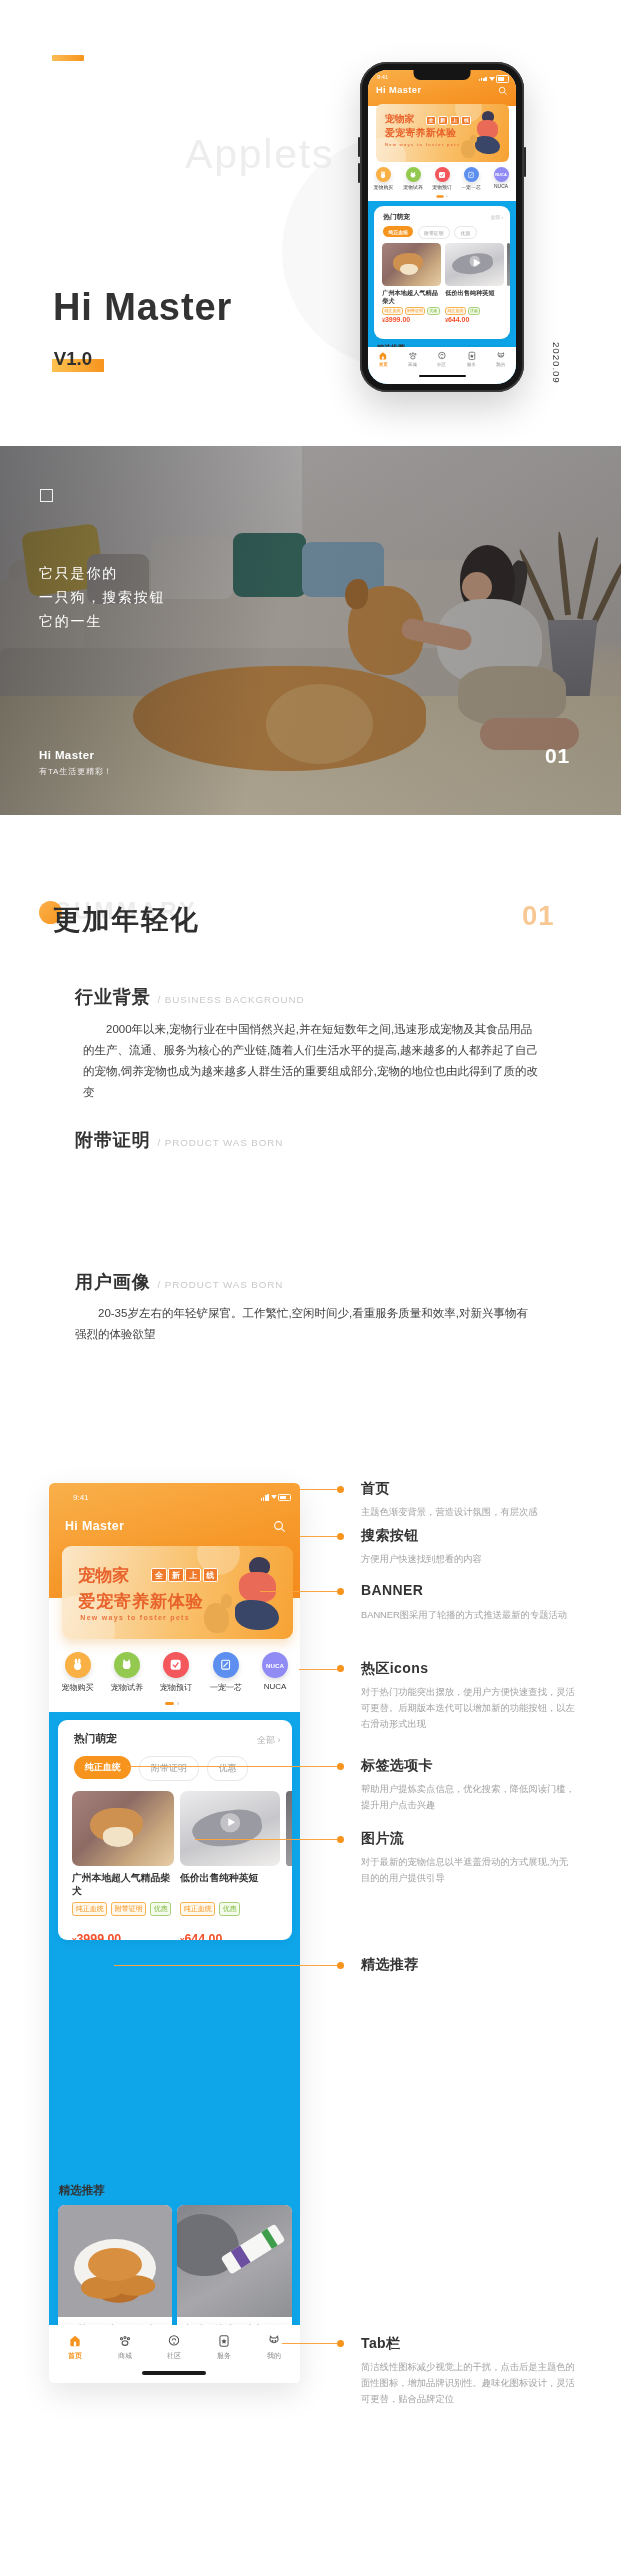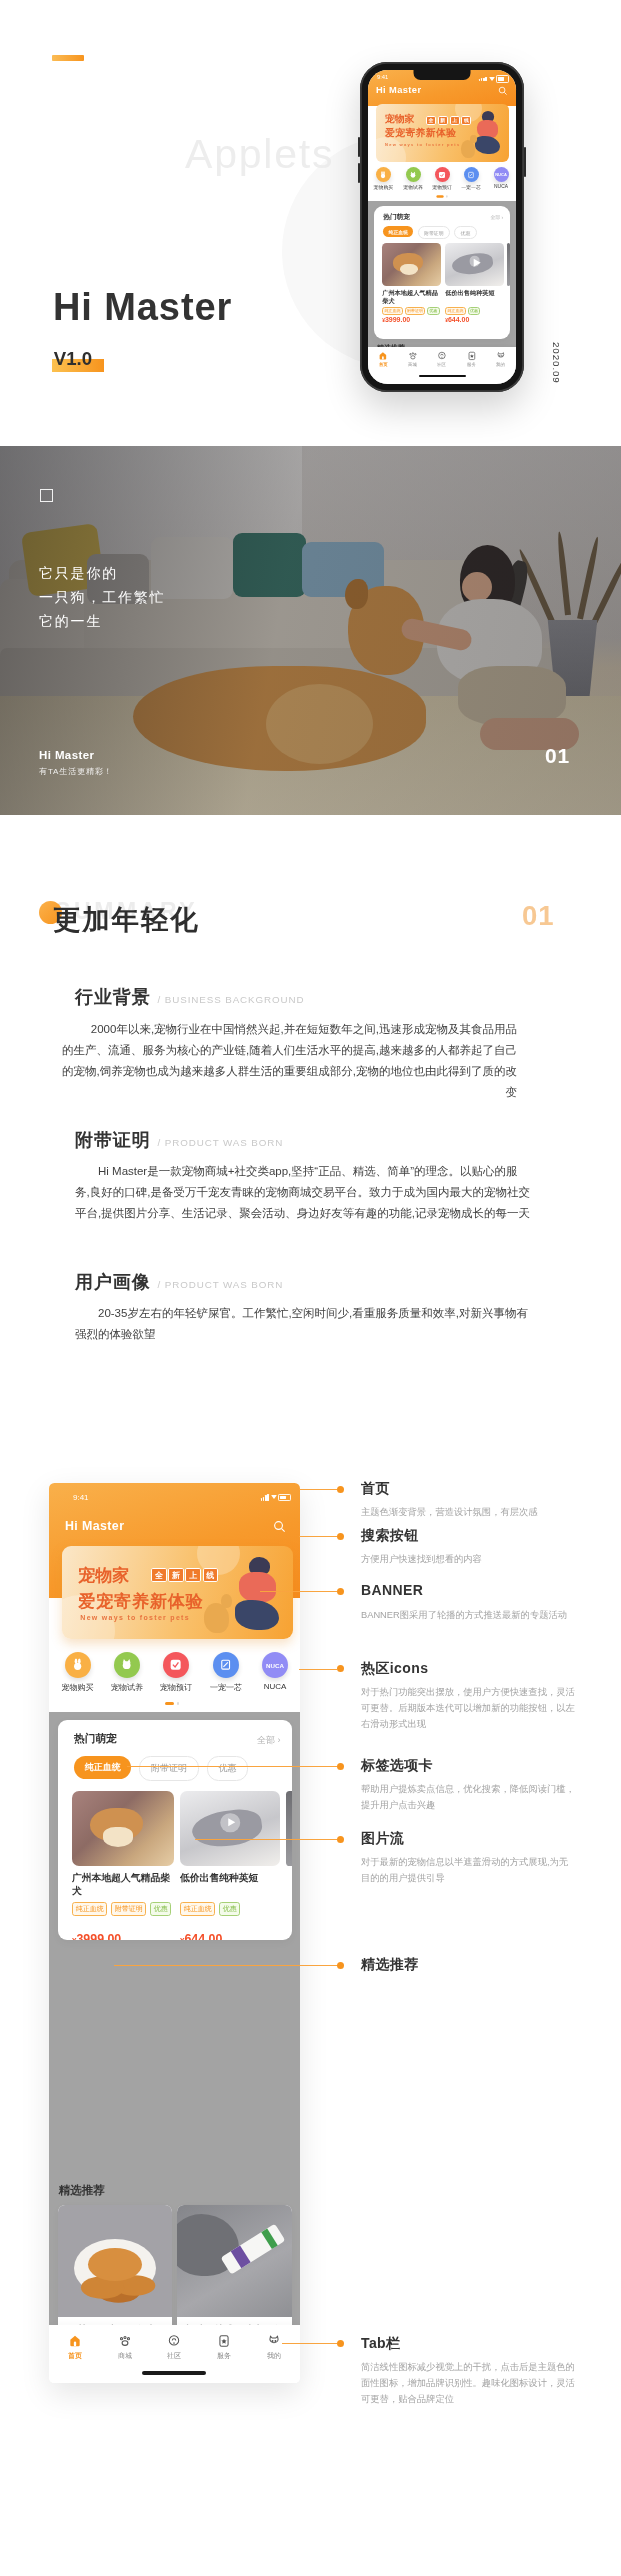--- a/index.html
+++ b/index.html
@@ -61,21 +61,21 @@
 
   .qicon{position:absolute;text-align:center;}
   .qicon .c{margin:0 auto;border-radius:50%;display:flex;align-items:center;justify-content:center;
             box-shadow:0 2.7px 5.3px rgba(0,0,0,0.12);}
   .qicon .lb{color:#333;white-space:nowrap;}
 
   .dots{position:absolute;display:flex;align-items:center;gap:2.7px;}
   .dots .on{width:9px;height:2.7px;border-radius:1.8px;background:#f7941e;}
   .dots .off{width:2.7px;height:2.7px;border-radius:50%;background:#ddd;}
 
-  .graysec{background:#a3a3a3;}
+  .graysec{background:#0ea5e9;}
   .card{background:#fff;border-radius:9px;box-shadow:0 2.7px 9px rgba(0,0,0,0.04);overflow:hidden;}
   .hot-title{font-weight:700;color:#333;}
   .hot-more{color:#b3b3b3;}
   .chip{display:inline-flex;align-items:center;justify-content:center;border-radius:11.5px;}
   .chip.on{background:#f7941e;color:#fff;font-weight:700;}
   .chip.off{background:#fff;color:#999;border:0.9px solid #e6e6e6;}
   .pimg{border-radius:7px;position:relative;overflow:hidden;}
   .ptitle{color:#333;font-weight:600;}
   .tag{display:inline-flex;align-items:center;border-radius:2.7px;white-space:nowrap;}
   .tag.o{color:#f7941e;border:0.9px solid #f7b14e;background:#fff8ec;}
@@ -424,43 +424,42 @@
     <div id="ph-w-hair" class="ph"></div>
     <div id="ph-w-face" class="ph"></div>
     <div id="ph-w-shirt" class="ph"></div>
     <div id="ph-w-arm" class="ph"></div>
     <div id="ph-w-shorts" class="ph"></div>
     <div id="ph-w-legs" class="ph"></div>
     <div id="ph-overlay" class="ph"></div>
     <div id="ph-square" class="ph"></div>
     <div id="ph-headline" class="ph">
       <div>它只是你的</div>
-      <div>一只狗，工作繁忙</div>
+      <div>一只狗，搜索按钮</div>
       <div>它的一生</div>
     </div>
     <div id="ph-brand" class="ph">Hi Master</div>
     <div id="ph-slogan" class="ph">有TA生活更精彩！</div>
     <div id="ph-num" class="ph">01</div>
   </div>
 
   <div id="summary" class="abs gridlines">
     <div id="sum-ghost" class="abs">SUMMARY</div>
     <div id="sum-circle" class="abs"></div>
     <div id="sum-title" class="abs">更加年轻化</div>
     <div id="sum-num" class="abs">01</div>
 
     <div class="abs" style="left:75px;top:170px;">
       <span class="sblock-title">行业背景</span><span class="sblock-sub">/ BUSINESS BACKGROUND</span>
     </div>
-    <div class="abs sblock-body" style="left:61px;top:204px;text-align:right;">2000年以来,宠物行业在中国悄然兴起,并在短短数年之间,迅速形成宠物及其食品用品的生产、流通、服务为核心的产业链,随着人们生活水平的提高,越来越多的人都养起了自己的宠物,饲养宠物也成为越来越多人群生活的重要组成部分,宠物的地位也由此得到了质的改变</div>
+    <div class="abs sblock-body" style="left:83px;top:204px;">2000年以来,宠物行业在中国悄然兴起,并在短短数年之间,迅速形成宠物及其食品用品的生产、流通、服务为核心的产业链,随着人们生活水平的提高,越来越多的人都养起了自己的宠物,饲养宠物也成为越来越多人群生活的重要组成部分,宠物的地位也由此得到了质的改变</div>
 
     <div class="abs" style="left:75px;top:313px;">
       <span class="sblock-title">附带证明</span><span class="sblock-sub">/ PRODUCT WAS BORN</span>
     </div>
-    <div class="abs sblock-body" style="left:75px;top:346px;">Hi Master是一款宠物商城+社交类app,坚持“正品、精选、简单”的理念。以贴心的服务,良好的口碑,是备受万千宠友青睐的宠物商城交易平台。致力于成为国内最大的宠物社交平台,提供图片分享、生活记录、聚会活动、身边好友等有趣的功能,记录宠物成长的每一天</div>
 
     <div class="abs" style="left:75px;top:455px;">
       <span class="sblock-title">用户画像</span><span class="sblock-sub">/ PRODUCT WAS BORN</span>
     </div>
     <div class="abs sblock-body" style="left:75px;top:488px;">20-35岁左右的年轻铲屎官。工作繁忙,空闲时间少,看重服务质量和效率,对新兴事物有强烈的体验欲望</div>
   </div>
 
   <div id="showcase" class="abs">
 
     <div id="app" class="abs">

